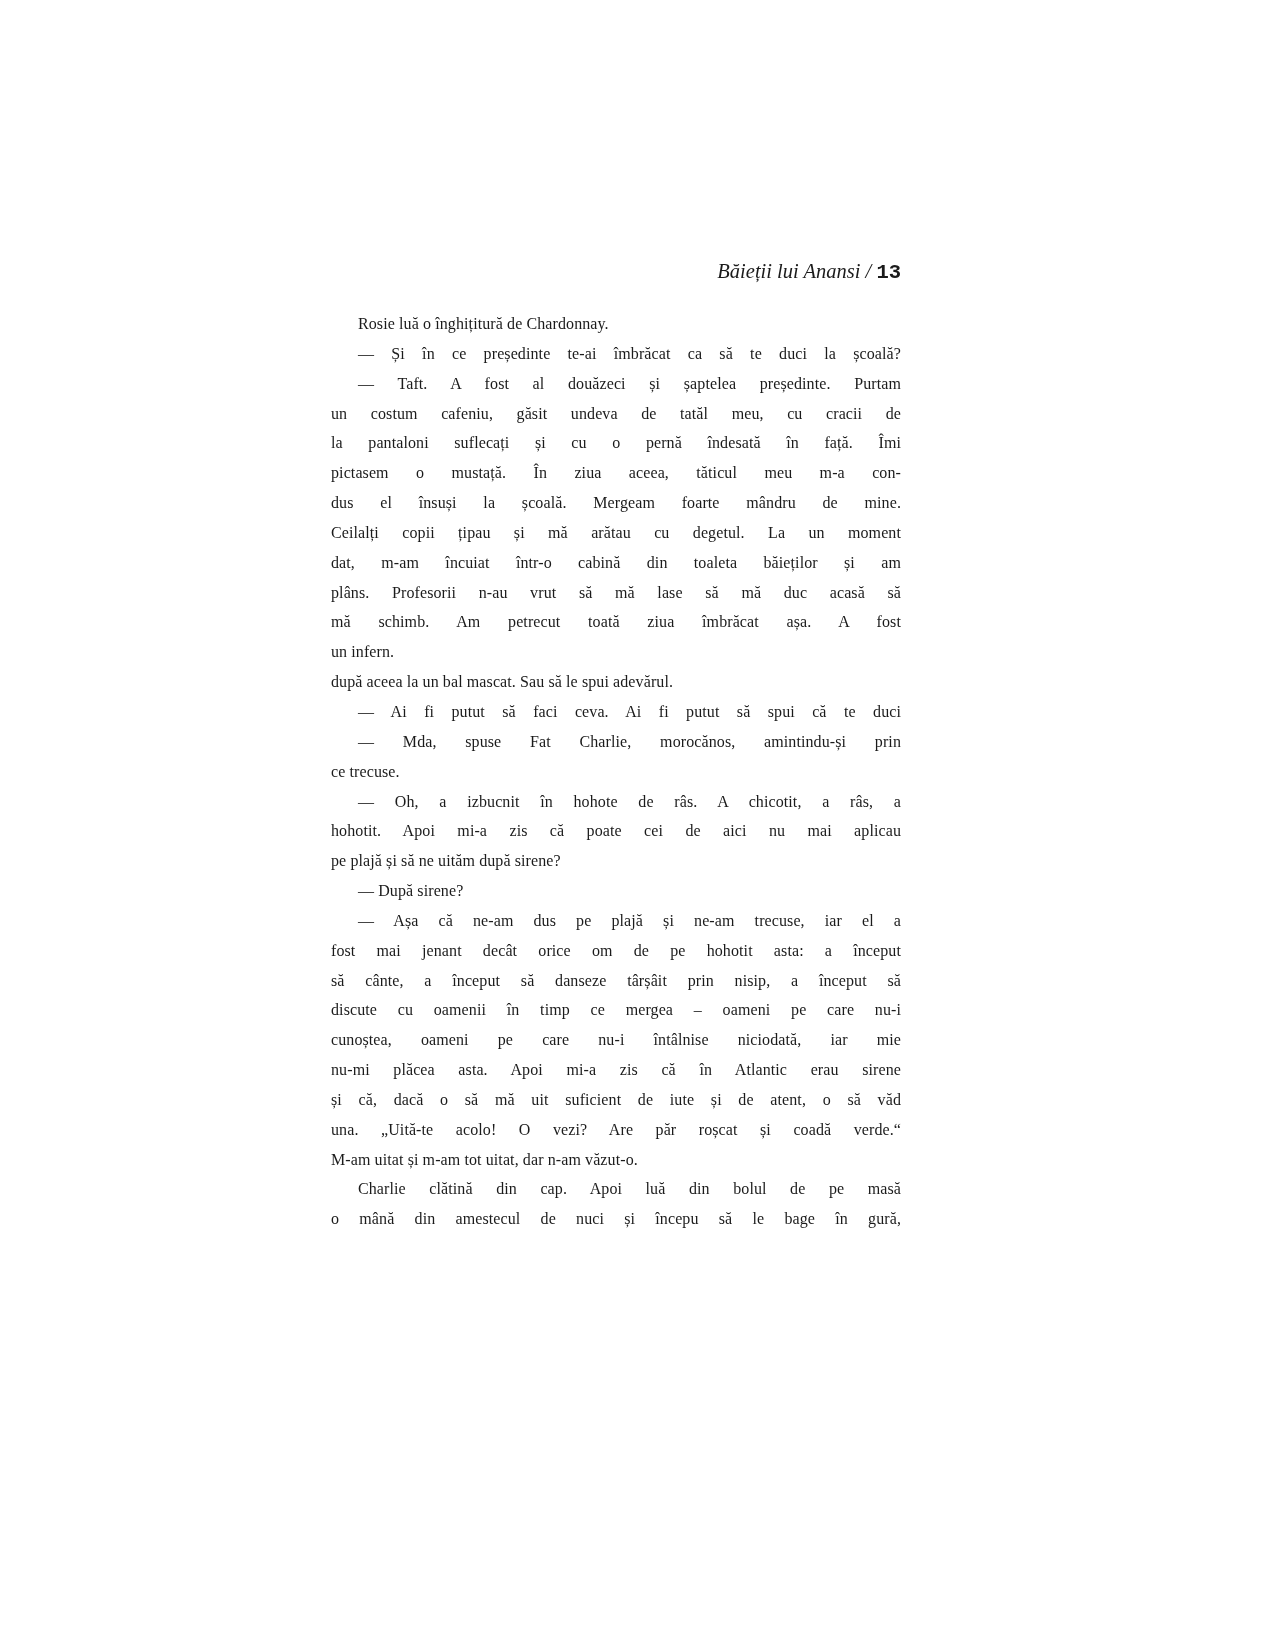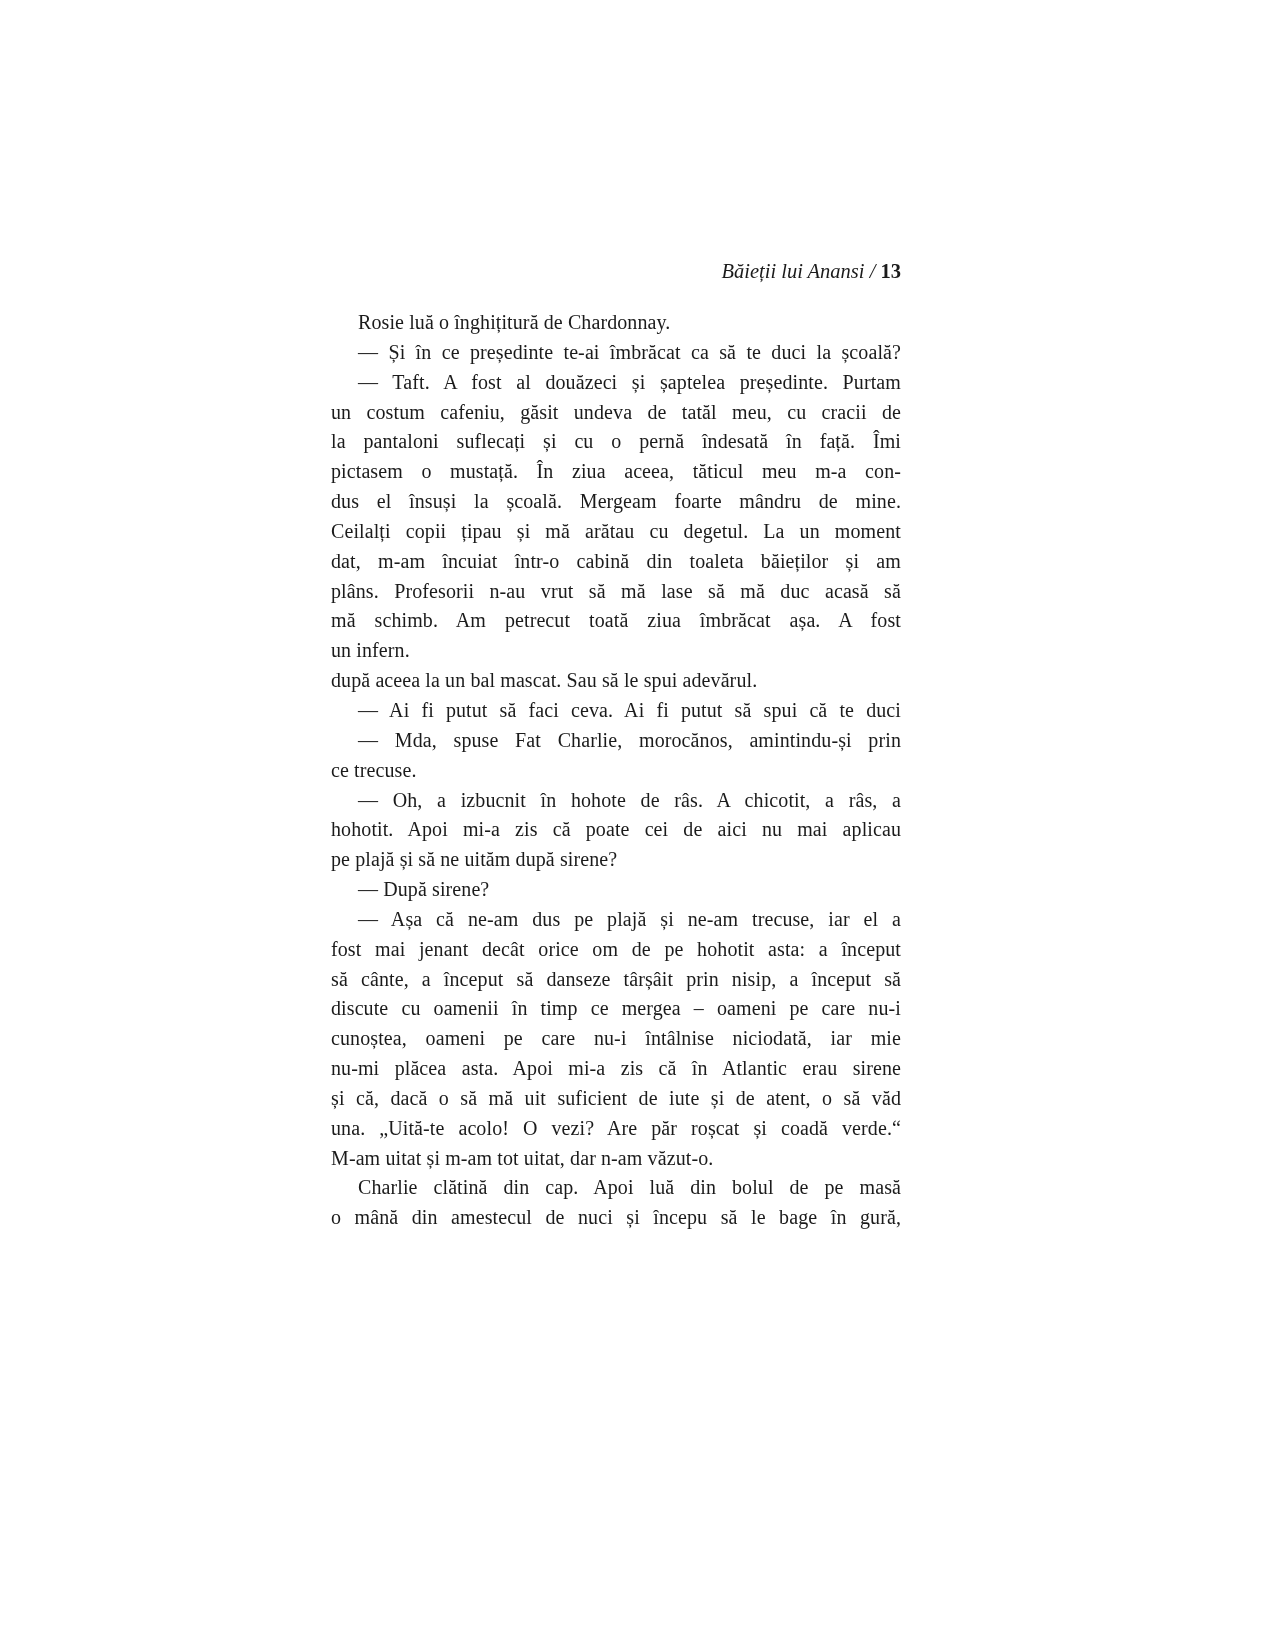--- a/index.html
+++ b/index.html
@@ -30,27 +30,28 @@
   }
   .running-head .title {
     font-style: italic;
   }
   .running-head .sep {
     font-style: italic;
   }
   .running-head .num {
     font-weight: bold;
     font-style: normal;
+    font-family: Liberation Mono, monospace;
   }
   .para {
     margin: 0;
     padding: 0;
   }
   .line {
-    font-size: 20px;
+    font-size: 16px;
     line-height: 29.85px;
     text-align: left;
     letter-spacing: 0.1px;
   }
   .line.just {
     text-align: justify;
     text-align-last: justify;
   }
   .line.first {
     padding-left: 27px;

